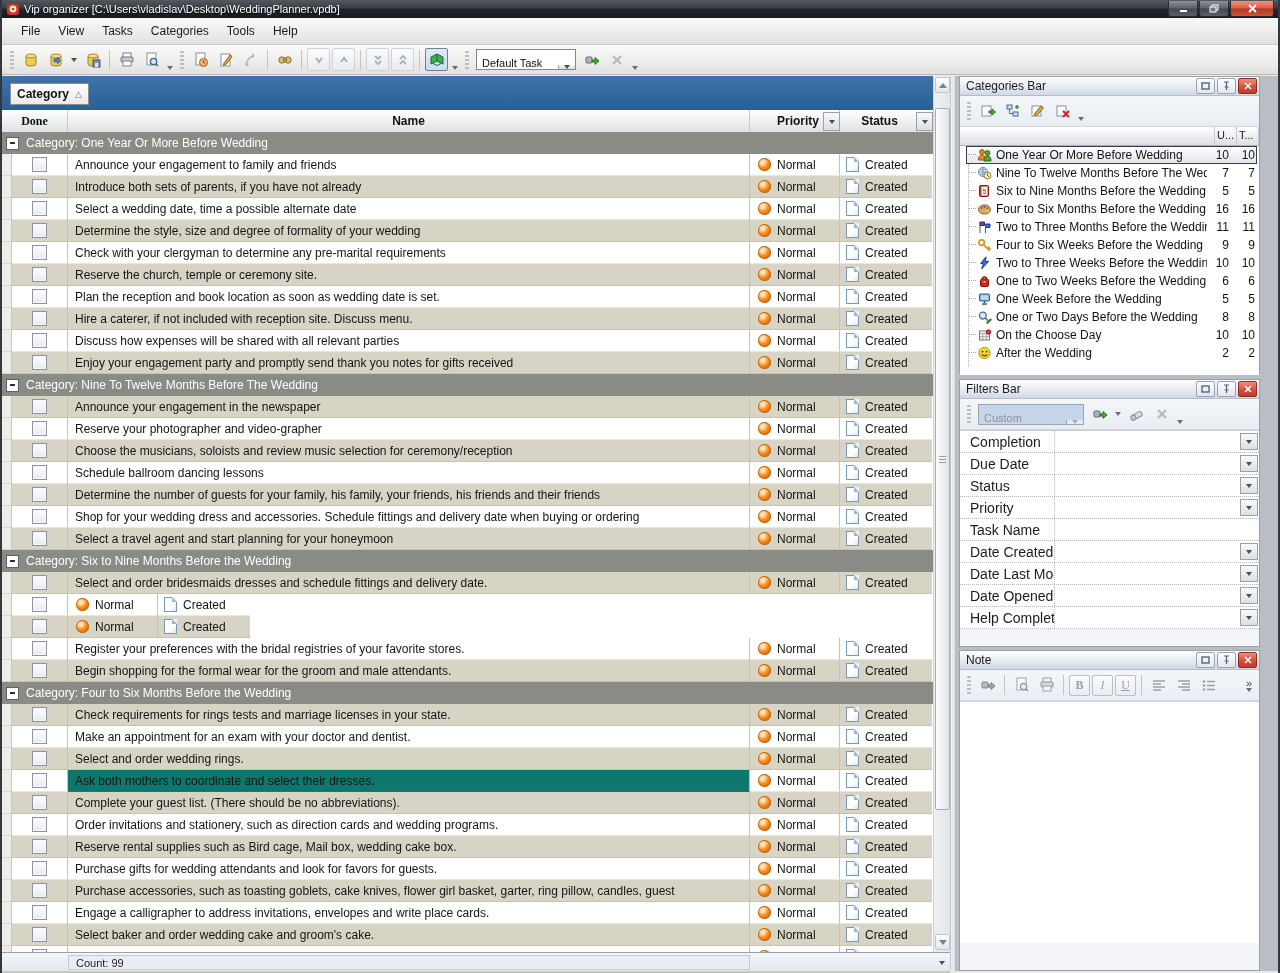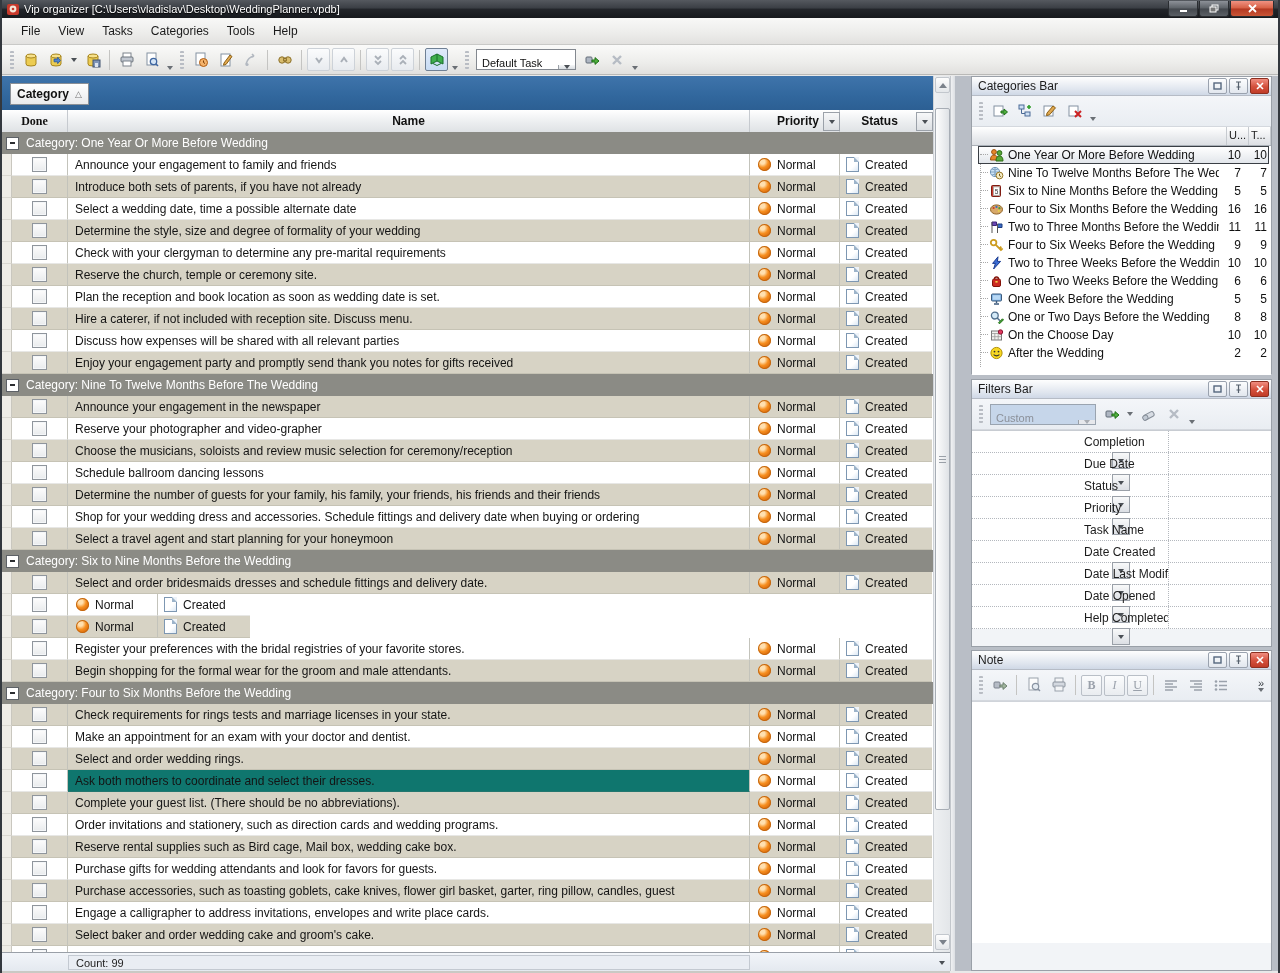--- a/index.html
+++ b/index.html
@@ -72,21 +72,21 @@
   
   .vscroll{position:absolute;left:931px;top:76px;width:17px;height:876px;background:linear-gradient(to right,#eef0f2,#e3e6e9);border-left:1px solid #cfd3d8;box-sizing:border-box;}
   .sbtn{position:absolute;left:1px;width:15px;height:16px;display:flex;align-items:center;justify-content:center;background:linear-gradient(#fdfdfd,#e4e7ea);border:1px solid #c2c7cd;border-radius:2px;box-sizing:border-box;}
   .sthumb{position:absolute;left:1px;width:15px;background:linear-gradient(to right,#fdfdfd,#dfe2e6);border:1px solid #a7adb5;border-radius:2px;box-sizing:border-box;}
   .sgrip{position:absolute;left:3px;width:7px;height:8px;background:repeating-linear-gradient(to bottom,#9aa0a8 0 1px,transparent 1px 3px);}
   .tri-up{width:0;height:0;border-left:4px solid transparent;border-right:4px solid transparent;border-bottom:5px solid #7b828b;}
   .tri-dn{width:0;height:0;border-left:4px solid transparent;border-right:4px solid transparent;border-top:5px solid #7b828b;}
   
   .splitter{position:absolute;left:948px;top:76px;width:5px;height:895px;background:linear-gradient(to right,#f0f1f3,#dcdfe3);border-left:1px solid #c3c7cc;box-sizing:border-box;}
   .dock{position:absolute;left:953px;top:76px;width:325px;height:895px;background:#b9bec6;}
-  .panel{position:absolute;left:16px;width:301px;background:#f2f4f7;border:1px solid #9aa0a8;box-sizing:border-box;}
+  .panel{position:absolute;left:4px;width:301px;background:#f2f4f7;border:1px solid #9aa0a8;box-sizing:border-box;}
   .ptitle{height:18px;background:linear-gradient(#fefefe,#dfe5ee 70%,#cfd8e6);border-bottom:1px solid #b6bcc6;
     display:flex;align-items:center;font-size:12px;color:#1c1c1c;padding-left:6px;}
   .pbtns{margin-left:auto;display:flex;align-items:center;margin-right:2px;}
   .pbtn{width:17px;height:14px;display:flex;align-items:center;justify-content:center;border:1px solid #9aa2ae;border-radius:2px;margin-left:2px;background:linear-gradient(#fcfdfe,#e2e7ee);}
   .pbtn.close{background:linear-gradient(#f08d80,#d4503c 55%,#c03c28);border-color:#8d2f20;}
   .ptools{height:30px;background:linear-gradient(#f4f6f9,#e9edf2);display:flex;align-items:center;border-bottom:1px solid #d4d8de;padding-left:3px;}
   
   .treehdr{height:18px;background:linear-gradient(#ffffff,#e9ebee 60%,#dde0e4);border-bottom:1px solid #aab0b8;display:flex;font-size:11px;color:#222;}
   .treehdr .th1{flex:1;border-right:1px solid #c6cacf;}
   .treehdr .thn{width:22px;text-align:left;padding:2px 0 0 2px;border-right:1px solid #c6cacf;box-sizing:border-box;white-space:nowrap;overflow:hidden;}
@@ -94,21 +94,21 @@
   .trow{height:18px;display:flex;align-items:center;font-size:12px;color:#111;position:relative;padding-left:8px;}
   .trow .dot-h{width:8px;height:1px;border-top:1px dotted #a8a8a8;flex:none;}
   .trow .cicon{width:15px;height:14px;flex:none;margin:0 4px 0 1px;}
   .trow .tlabel{flex:1;white-space:nowrap;overflow:hidden;}
   .trow .tnum{width:22px;text-align:right;padding-right:4px;flex:none;}
   .trow.selected:before{content:"";position:absolute;left:6px;right:2px;top:0;bottom:0;border:1px solid #3a3f45;background:linear-gradient(#ffffff,#e2e6eb);z-index:0;}
   .trow>*{position:relative;z-index:1;}
   .treeline{position:absolute;left:8px;top:0;bottom:8px;width:1px;border-left:1px dotted #a8a8a8;}
   
   .fgrid{background:#fff;border-top:1px solid #c8ccd2;}
-  .frow{height:21px;display:flex;align-items:center;border-bottom:1px dotted #b4b8be;font-size:12px;color:#1c1c1c;flex-direction:column;}
+  .frow{height:21px;display:flex;align-items:center;border-bottom:1px dotted #b4b8be;font-size:14px;color:#1c1c1c;}
   .frow .flabel{width:95px;padding-left:10px;border-right:1px dotted #b4b8be;height:100%;display:flex;align-items:center;box-sizing:border-box;white-space:nowrap;overflow:hidden;flex:none;}
   .frow .fval{flex:1;height:100%;}
   .frow .fdrop{width:18px;height:17px;margin-right:1px;background:linear-gradient(#f8f9fa,#dcdfe4);border:1px solid #9aa0a8;display:flex;align-items:center;justify-content:center;flex:none;box-sizing:border-box;}
   
   .note-body{background:#fff;border-top:1px solid #d0d4da;}
   .bbtn{width:19px;height:19px;border:1px solid #b9bfc7;background:linear-gradient(#fbfcfd,#e9ecf0);display:inline-flex;align-items:center;justify-content:center;margin:0 1px;border-radius:2px;
         color:#9aa1ab;font-size:12px;}
   .bbtn.b{font-weight:bold;font-family:"Liberation Serif",serif;}
   .bbtn.i{font-style:italic;font-family:"Liberation Serif",serif;}
   .bbtn.u{text-decoration:underline;font-family:"Liberation Serif",serif;}

